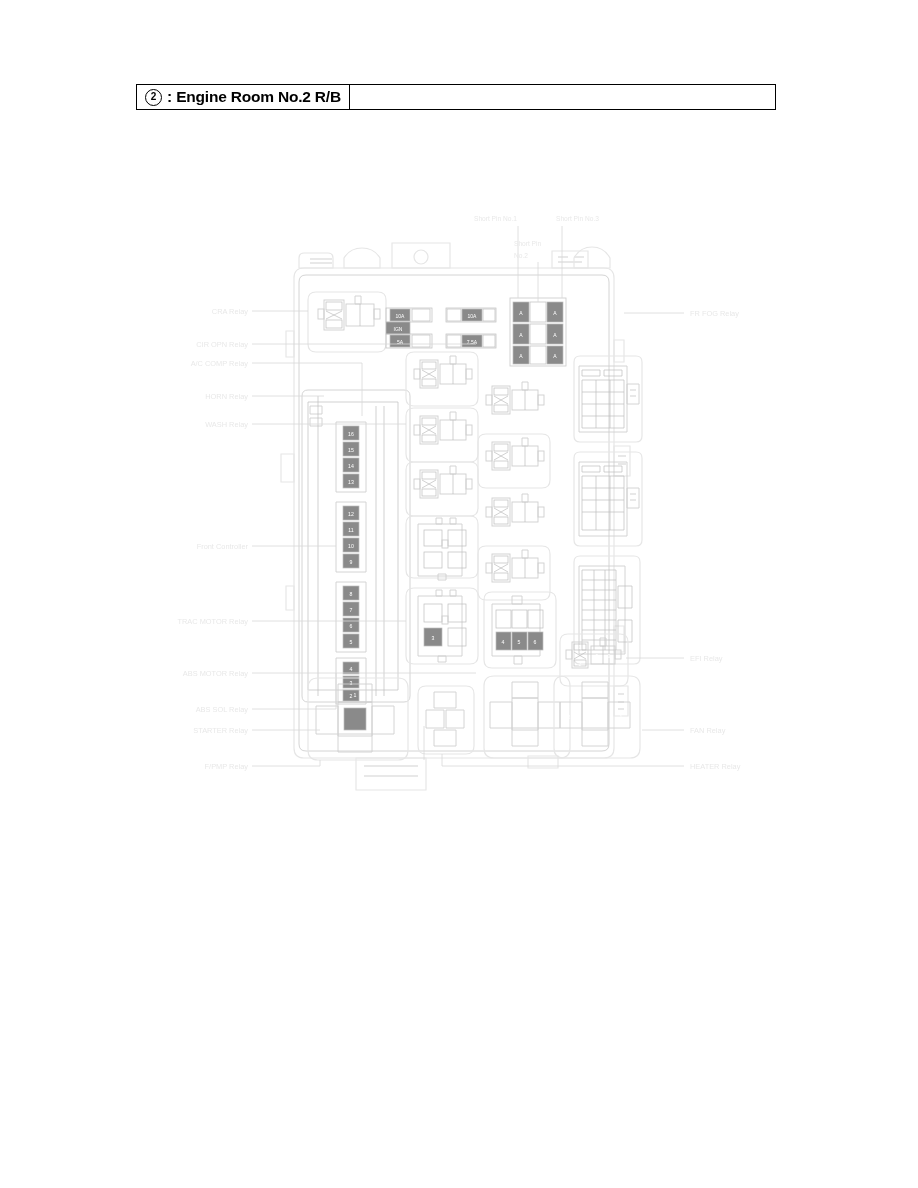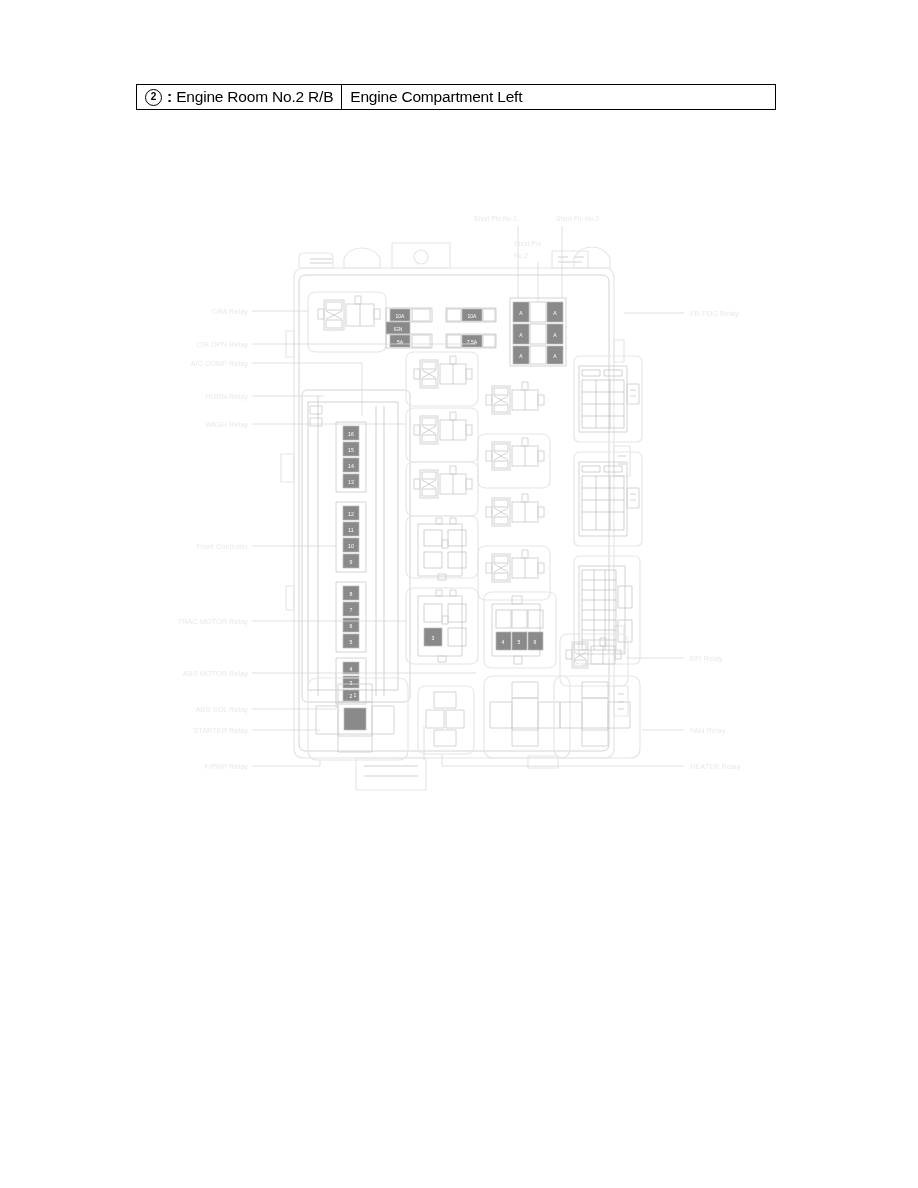--- a/index.html
+++ b/index.html
@@ -7,21 +7,21 @@
   #sheet{position:absolute;left:0;top:0;width:918px;height:1188px;background:#ffffff;}
 
   
   .titlebar{position:absolute;left:136px;top:84px;width:640px;height:26px;
             border:1px solid #000;box-sizing:border-box;background:#fff;display:flex;align-items:center;}
   .tb-cell{display:flex;align-items:center;height:100%;padding:0 8px;box-sizing:border-box;}
   .tb-cell.sep{border-right:1px solid #000;}
   .circnum{width:15px;height:15px;border:1.4px solid #000;border-radius:50%;
            display:flex;align-items:center;justify-content:center;font-size:10px;
            font-weight:bold;line-height:1;margin-right:5px;}
-  .tb-txt{font-size:15.5px;font-weight:normal;letter-spacing:-.2px;white-space:nowrap;color:#000;}
+  .tb-txt{font-size:15.5px;font-weight:bold;letter-spacing:-.2px;white-space:nowrap;color:#000;}
   .tb-colon{font-size:15.5px;font-weight:bold;margin-right:4px;}
 
   
   #panel{position:absolute;left:124px;top:66px;width:672px;height:752px;background:#000;z-index:-1;}
   #art{position:absolute;left:124px;top:66px;width:672px;height:752px;}
   #art svg{display:block;}
 
   
   .lbl{font-family:"Liberation Sans",sans-serif;font-size:7.4px;fill:#e8e8e8;}
   .lbl-r{font-family:"Liberation Sans",sans-serif;font-size:7.4px;fill:#e8e8e8;}
@@ -38,23 +38,20 @@
 </head>
 <body>
 
 <div id="sheet">
 
   <div class="titlebar">
     <div class="tb-cell sep">
       <span class="circnum">2</span>
       <span class="tb-colon">:</span>
       <span class="tb-txt">Engine Room No.2 R/B</span>
-    </div>
-    <div class="tb-cell">
-      <span class="tb-txt">Engine Compartment Left</span>
     </div>
   </div>
 
   <div id="panel"></div>
 
   <div id="art">
   <svg width="672" height="752" viewBox="0 0 672 752" xmlns="http://www.w3.org/2000/svg">
 
     <g>
       <path class="out" d="M170 212 q0 -10 10 -10 h300 q10 0 10 10 v470 q0 10 -10 10 h-300 q-10 0 -10 -10 z"></path>

